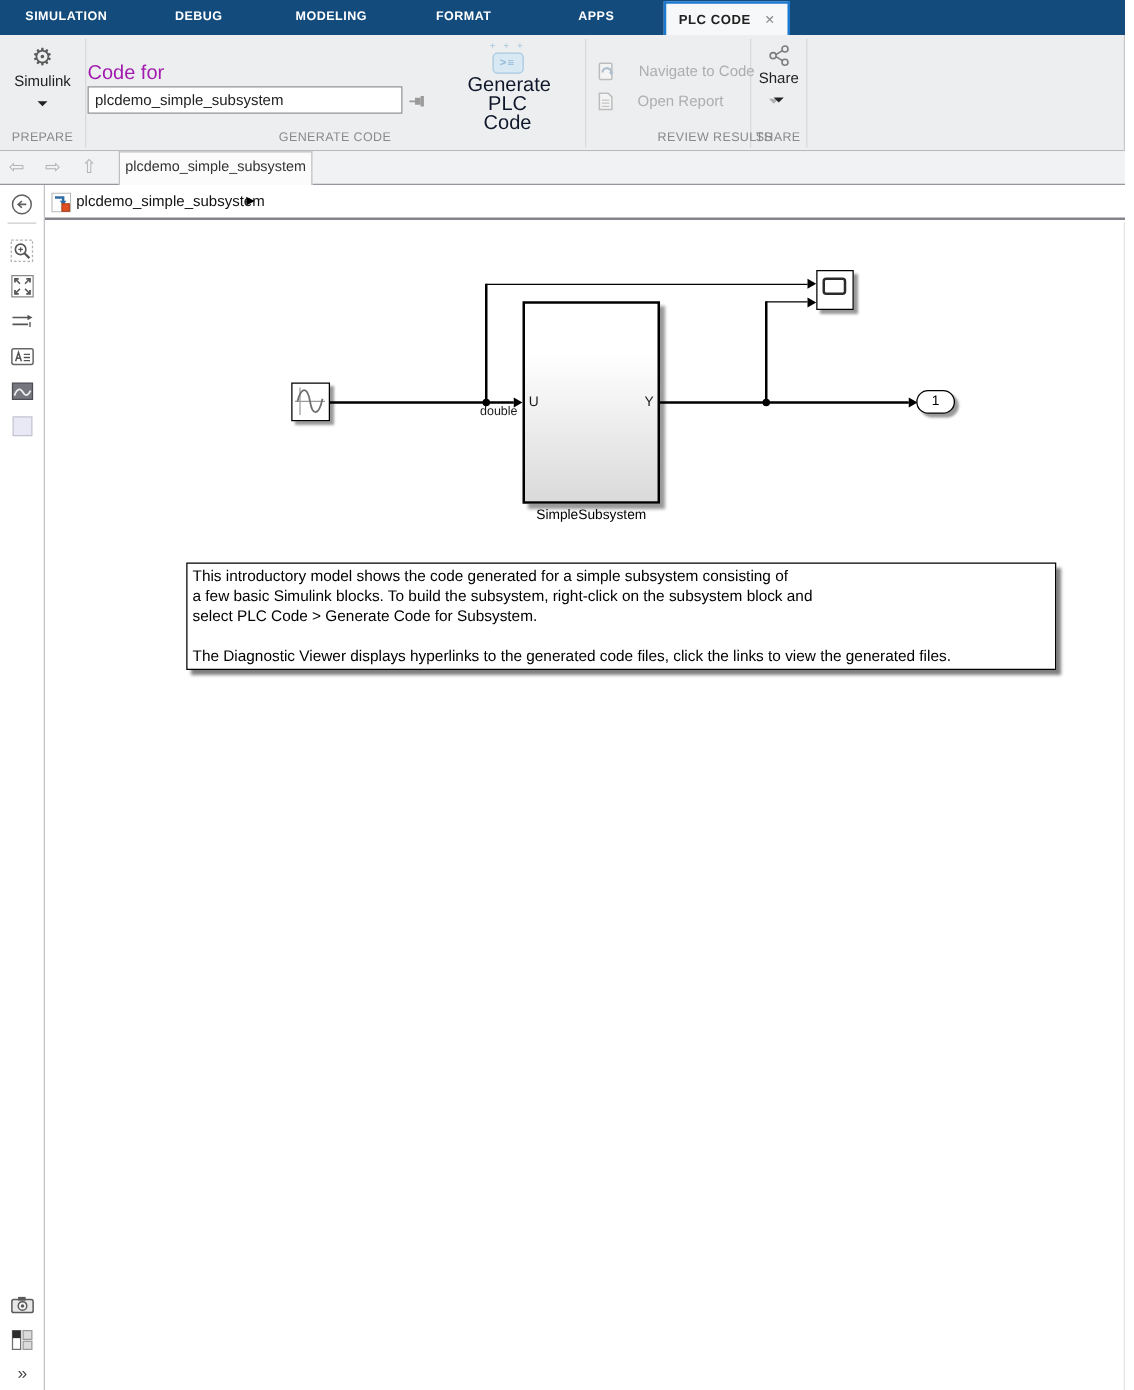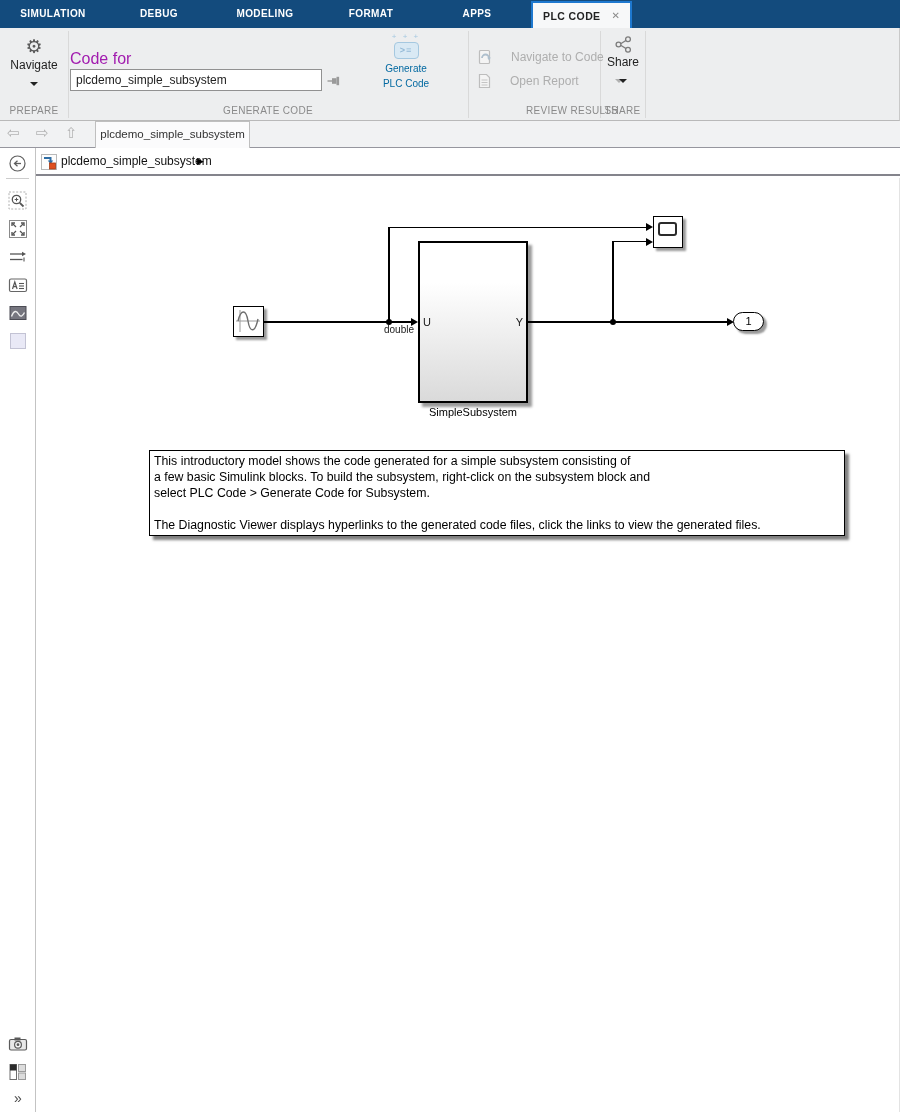--- a/index.html
+++ b/index.html
@@ -34,21 +34,21 @@
   .model-input { position:absolute; left:70px; top:41px; width:252px; height:22px;
                  border:1px solid #919191; background:#fff; font-family:"Liberation Sans",sans-serif;
                  font-size:12px; color:#222; padding:0 5px; }
   .pin-icon { position:absolute; left:327px; top:46px; }
 
   .gen-group { position:absolute; left:374px; top:5px; width:64px; text-align:center; }
   .plc-plus { font-size:8px; color:#a5c8e0; letter-spacing:2px; line-height:8px; display:block; }
   .plc-box { width:25px; height:17px; margin:1px auto 2px auto; background:#d9e9f4;
              border:1.5px solid #a5c8e0; border-radius:4px; color:#93b9d6; font-size:9px;
              font-weight:bold; line-height:14px; letter-spacing:1px; }
-  .gen-group .lbl { font-size:10px; color:#0369a1; line-height:15px; display:block; }
+  .gen-group .lbl { font-size:16px; color:#0f172a; line-height:15px; display:block; }
 
   .rev-row { position:absolute; height:18px; display:flex; align-items:center; gap:18px; }
   .rev-row .lbl { font-size:12px; color:#aeaeae; white-space:nowrap; }
 
   .share-group { position:absolute; left:601px; top:6px; width:44px; text-align:center; }
   .share-group .lbl { font-size:12px; color:#222; display:block; margin-top:1px; }
 
   
   .navrow { position:absolute; left:0; top:121px; width:900px; height:27px; background:#f1f2f3;
             border-bottom:1px solid #96969e; }
@@ -127,21 +127,21 @@
   </div>
 
   <div class="ribbon">
     <div class="rib-sep" style="left:68px"></div>
     <div class="rib-sep" style="left:468px"></div>
     <div class="rib-sep" style="left:600px"></div>
     <div class="rib-sep" style="left:645px"></div>
 
     <div class="settings-group">
       <span class="gear">⚙</span>
-      <span class="lbl">Navigate</span>
+      <span class="lbl">Simulink</span>
       <span class="caret"></span>
     </div>
 
     <div class="codefor-label">Code for</div>
     <input class="model-input" value="plcdemo_simple_subsystem" style="">
     <span class="pin-icon">
       <svg width="14" height="14" viewBox="0 0 14 14">
         <line x1="0.5" y1="7" x2="5" y2="7" stroke="#9a9a9a" stroke-width="1.4"></line>
         <rect x="5" y="4.2" width="4.5" height="5.6" fill="#9a9a9a"></rect>
         <rect x="9.5" y="2.8" width="2.6" height="8.4" fill="#9a9a9a"></rect>

